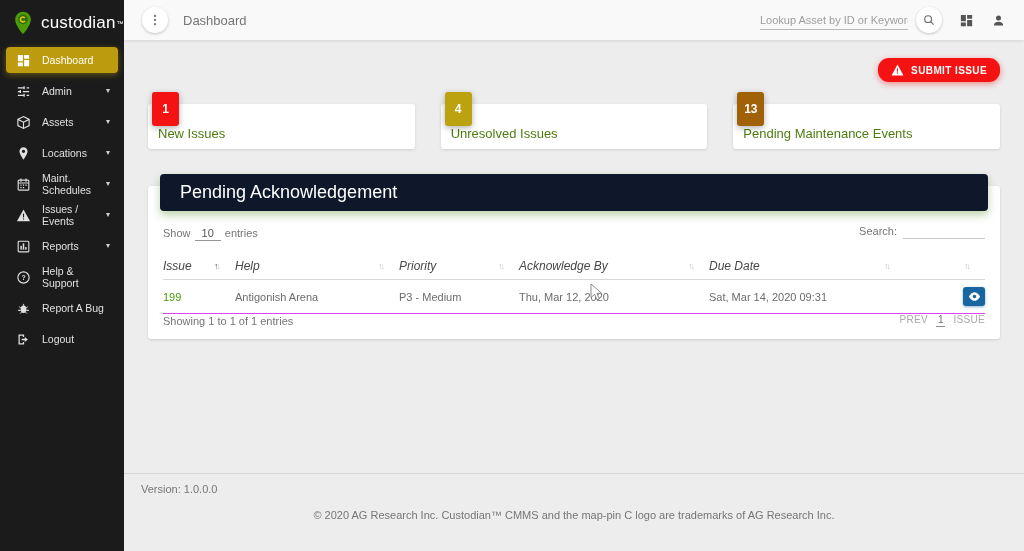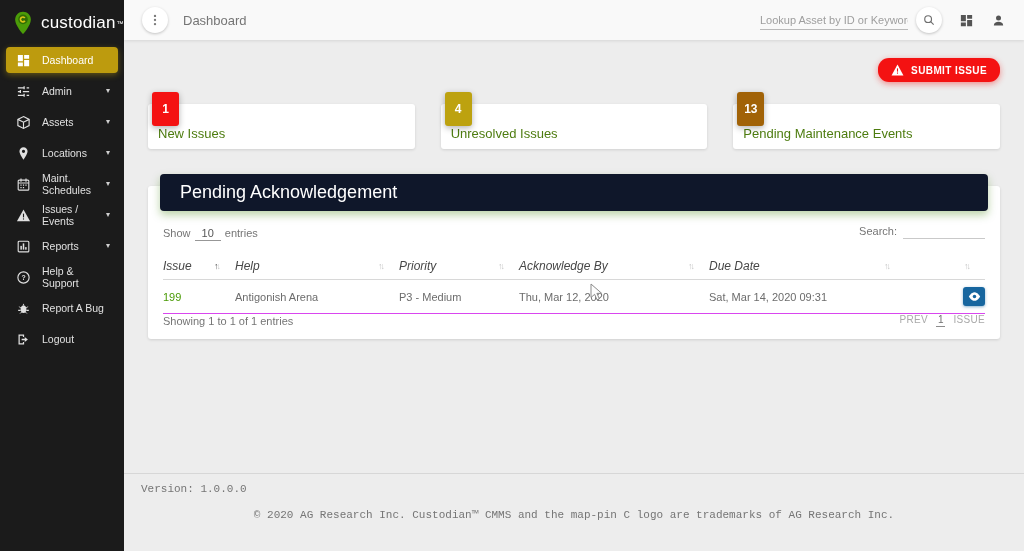--- a/index.html
+++ b/index.html
@@ -83,21 +83,21 @@
     display:flex; align-items:center; justify-content:center; cursor:pointer;
     box-shadow:0 1px 3px rgba(23,102,159,.5); margin-left:auto; }
 
   .tfoot-row { display:flex; justify-content:space-between; align-items:center; 
     font-size:11px; color:#757575; }
   .pager { display:flex; align-items:flex-start; gap:8px; font-size:10px; }
   .pg-prev,.pg-next { color:#a9a9a9; cursor:pointer; letter-spacing:.3px; }
   .pg-page { color:#6f6f6f; border-bottom:1px solid #8c8c8c; padding:0 2px 1px; cursor:pointer; }
 
   
-  .page-footer { height:78px; border-top:1px solid #d7d7d7; padding-top:9px;font-family:Liberation Mono, monospace; }
+  .page-footer { height:78px; border-top:1px solid #d7d7d7; padding-top:9px; }
   .version { font-size:11px; color:#757575; padding-left:17px; }
   .copyright { font-size:11px; color:#757575; text-align:center; margin-top:14px; }
 
   .cursor { position:absolute; left:590px; top:283px; z-index:20; pointer-events:none; }
 </style>
 </head>
 <body>
 
 <div class="app">
 

